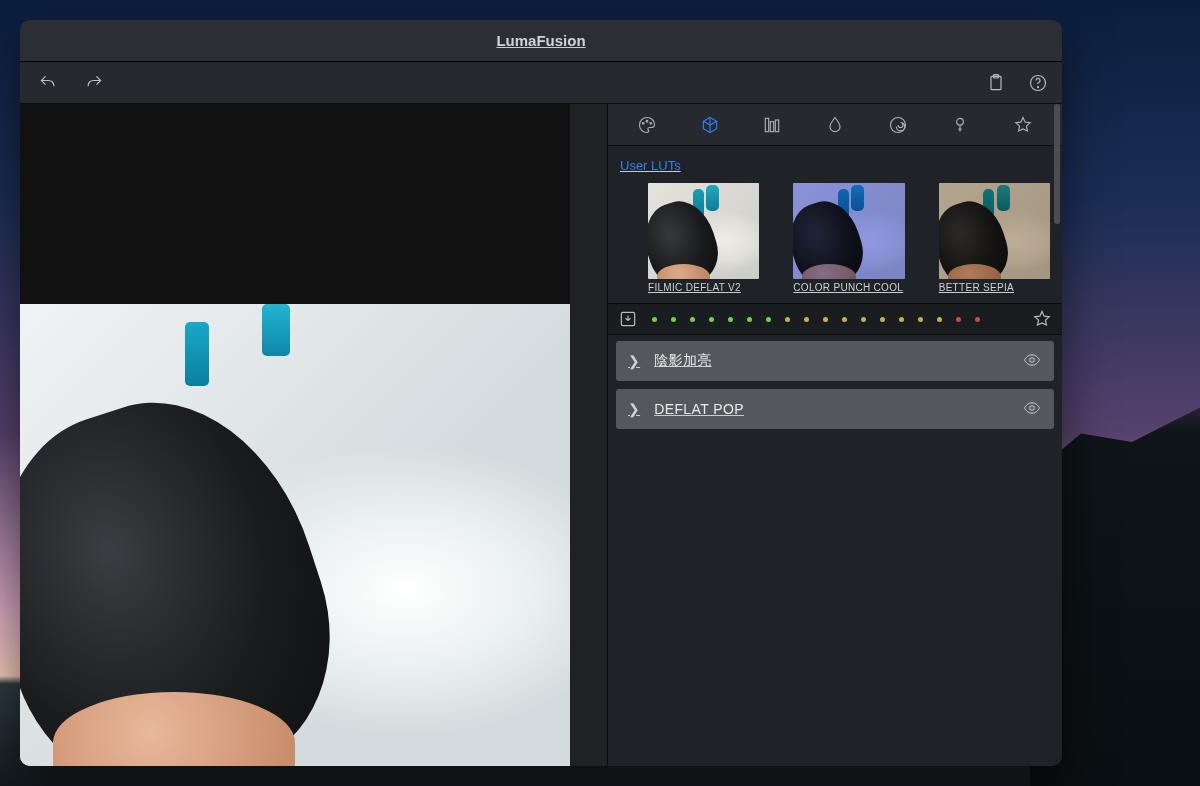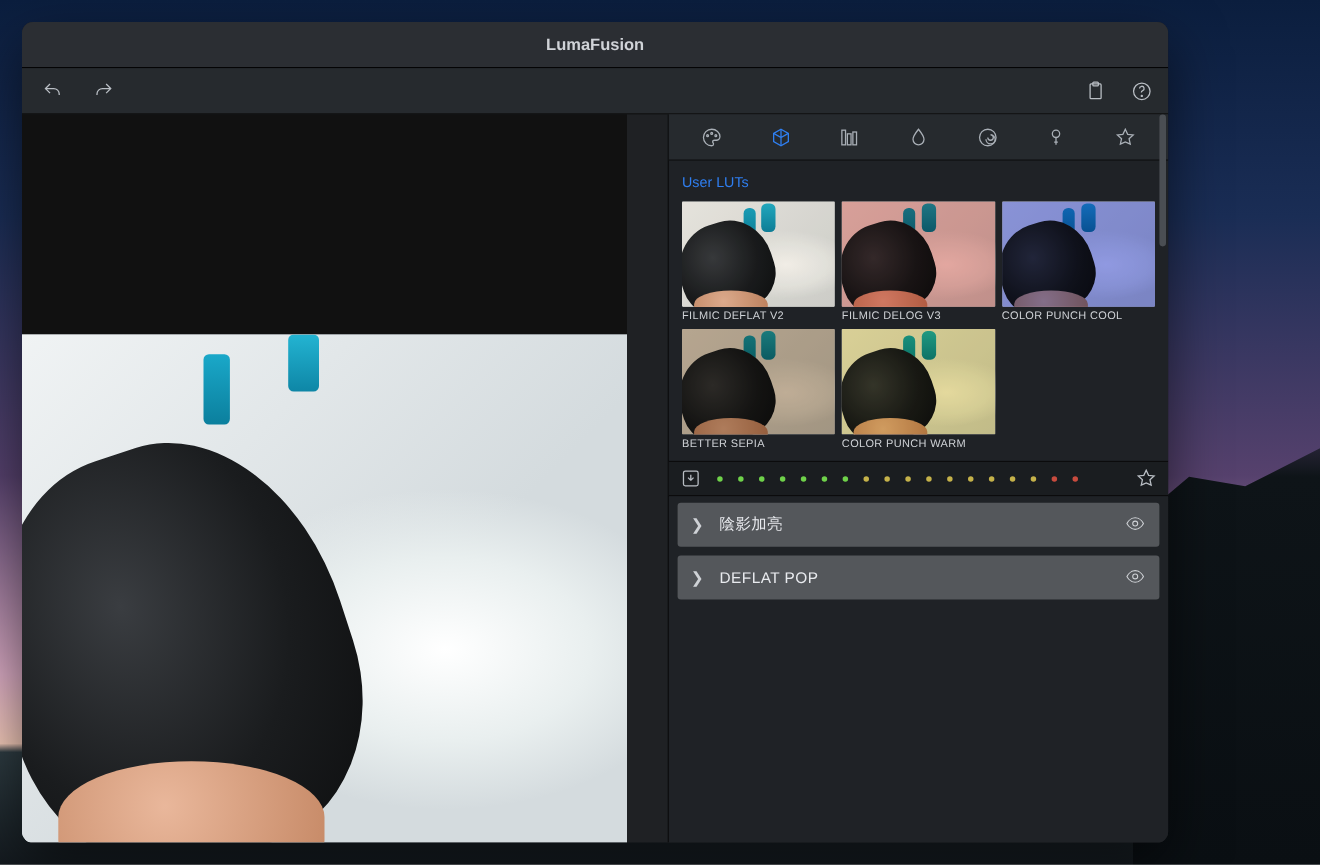--- a/index.html
+++ b/index.html
@@ -9,21 +9,21 @@
     position: relative;
   }
   
   .stars{position:absolute;inset:0;background-image:radial-gradient(1px 1px at 60px 30px,#cfd7ea 50%,transparent 51%),radial-gradient(1px 1px at 180px 80px,#cfd7ea 50%,transparent 51%),radial-gradient(1px 1px at 320px 50px,#cfd7ea 50%,transparent 51%),radial-gradient(1px 1px at 500px 120px,#cfd7ea 50%,transparent 51%),radial-gradient(1px 1px at 720px 40px,#cfd7ea 50%,transparent 51%),radial-gradient(1px 1px at 900px 90px,#cfd7ea 50%,transparent 51%),radial-gradient(1px 1px at 1100px 60px,#cfd7ea 50%,transparent 51%);opacity:.5;}
   
   .land{position:absolute;right:0;bottom:0;width:170px;height:430px;background:linear-gradient(180deg,transparent 0,#0e1418 18%,#0a0f13 100%);clip-path:polygon(0 28%,30% 18%,60% 20%,100% 12%,100% 100%,0 100%);}
 
   .window{
     position:absolute;left:20px;top:20px;right:138px;bottom:20px;
     background:#1f2124;border-radius:10px;box-shadow:0 20px 50px rgba(0,0,0,.55);
-    overflow:hidden;color:#c9cdd2;
+    overflow:hidden;color:#c9cdd2;text-decoration:underline;
   }
   .titlebar{height:42px;background:#2b2e33;display:flex;align-items:center;justify-content:center;font-size:15px;font-weight:600;color:#d0d3d8;border-bottom:1px solid #000;}
   .toolbar{height:42px;background:#262a2e;display:flex;align-items:center;border-bottom:1px solid #0d0d0e;}
   .toolbar .left-tools{display:flex;gap:26px;padding-left:18px;}
   .toolbar .spacer{flex:1;}
   .toolbar .mid-tools{display:flex;gap:22px;padding-right:14px;}
   .icon{width:20px;height:20px;display:flex;align-items:center;justify-content:center;color:#b9bec4;cursor:pointer;}
   .icon svg{width:20px;height:20px;stroke:currentColor;fill:none;stroke-width:1.4;}
 
   .content{display:flex;height:calc(100% - 84px);gap:37px;}
@@ -39,21 +39,21 @@
   .bottle2{position:absolute;left:44%;top:0;width:28px;height:52px;background:linear-gradient(#23b4d2,#0e86a6);border-radius:5px;}
   .hand{position:absolute;left:6%;bottom:-6%;width:44%;height:22%;background:radial-gradient(circle at 40% 40%,#e9b79b,#c68966);border-radius:50% 50% 30% 30%;}
 
   .sidepanel{width:455px;background:#1f2226;border-left:1px solid #0b0b0c;display:flex;flex-direction:column;}
   .panel-tabs{height:42px;background:#262a2e;display:flex;align-items:center;justify-content:space-around;border-bottom:1px solid #0d0d0e;padding:0 8px;}
   .panel-tabs .icon{color:#a9afb6;}
   .panel-tabs .icon.active{color:#2f7ff1;}
   .plist{padding:8px 10px 4px;font-size:13px;}
   .section-label{color:#2f7ff1;font-size:13px;margin:4px 0 10px 2px;cursor:pointer;}
   .lut-grid{display:grid;grid-template-columns:repeat(3,1fr);gap:6px;padding:0 2px 6px;}
-  .lut{display:flex;flex-direction:column;cursor:pointer;}
+  .lut{display:flex;flex-direction:column;cursor:pointer;margin-left:28px;}
   .lut-thumb{width:100%;height:96px;border-radius:1px;position:relative;overflow:hidden;}
   .lut .sinkbg{background:radial-gradient(ellipse 60% 45% at 68% 60%,#fff 0%,#eef1f1 45%,transparent 72%),linear-gradient(135deg,#f3f4f4,#d8dcdd);}
   .lut .shaver{width:62%;height:86%;left:-2%;bottom:-6%;}
   .lut .bottle{left:40%;top:6%;width:11px;height:32px;}
   .lut .bottle2{left:52%;top:2%;width:13px;height:26px;}
   .lut .hand{left:8%;bottom:-10%;width:48%;height:26%;}
   .lut-name{margin-top:3px;font-size:10px;letter-spacing:.3px;color:#cfd2d6;text-transform:uppercase;}
   
   .tint{position:absolute;inset:0;mix-blend-mode:multiply;}
   .t-sepia{background:#8a6a3f;opacity:.55;}
@@ -195,57 +195,35 @@
     </div>
     <div class="lut-name">FILMIC DEFLAT V2</div>
             </div>
             <div class="lut">
               <div class="lut-thumb">
       <div class="sinkbg"></div>
                 <div class="bottle"></div>
                 <div class="bottle2"></div>
       <div class="shaver"></div>
                 <div class="hand"></div>
-      <div class="tint t-delog3"></div>
-    </div>
-    <div class="lut-name">FILMIC DELOG V3</div>
-            </div>
-            <div class="lut">
-              <div class="lut-thumb">
-      <div class="sinkbg"></div>
-                <div class="bottle"></div>
-                <div class="bottle2"></div>
-      <div class="shaver"></div>
-                <div class="hand"></div>
       <div class="tint t-cool"></div>
     </div>
     <div class="lut-name">COLOR PUNCH COOL</div>
             </div>
             <div class="lut">
               <div class="lut-thumb">
       <div class="sinkbg"></div>
                 <div class="bottle"></div>
                 <div class="bottle2"></div>
       <div class="shaver"></div>
                 <div class="hand"></div>
       <div class="tint t-sepia"></div>
     </div>
     <div class="lut-name">BETTER SEPIA</div>
             </div>
-            <div class="lut">
-              <div class="lut-thumb">
-      <div class="sinkbg"></div>
-                <div class="bottle"></div>
-                <div class="bottle2"></div>
-      <div class="shaver"></div>
-                <div class="hand"></div>
-      <div class="tint t-warm"></div>
-    </div>
-    <div class="lut-name">COLOR PUNCH WARM</div>
-            </div>
           </div>
       </div>
 
       <div class="dots-row">
         <span class="icon">
             <svg viewBox="0 0 24 24">
               <rect x="4" y="4" width="16" height="16" rx="2"></rect>
               <path d="M12 8v6m0 0l-3-3m3 3l3-3"></path>
             </svg>
           </span>

